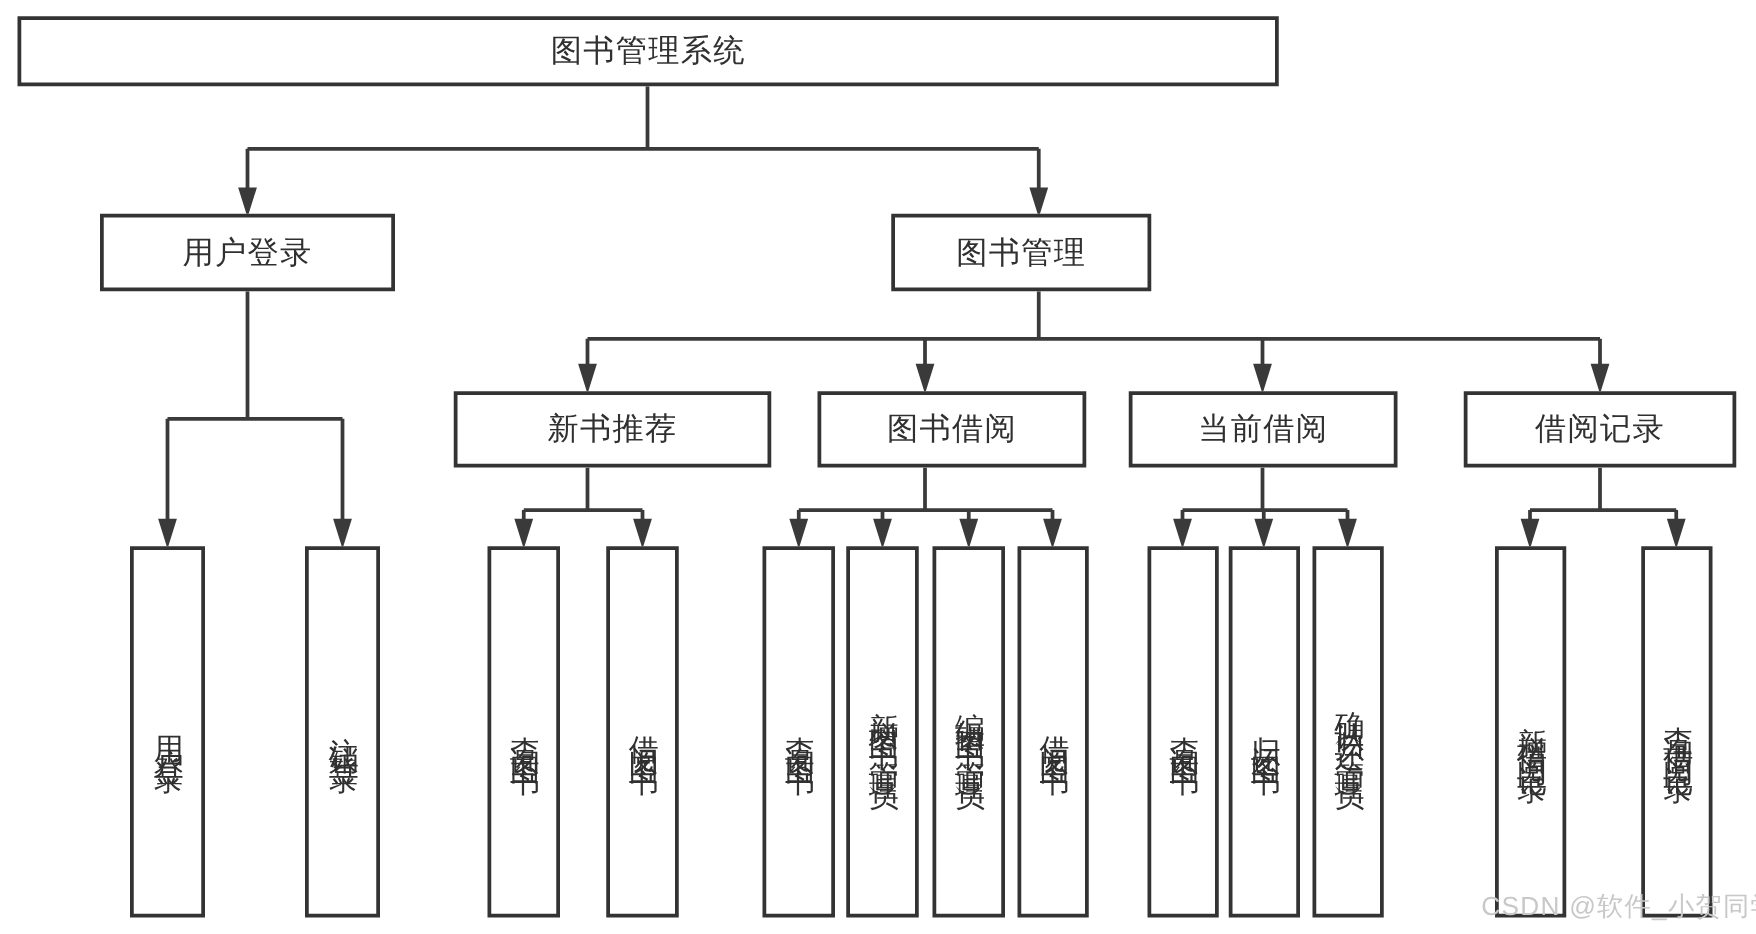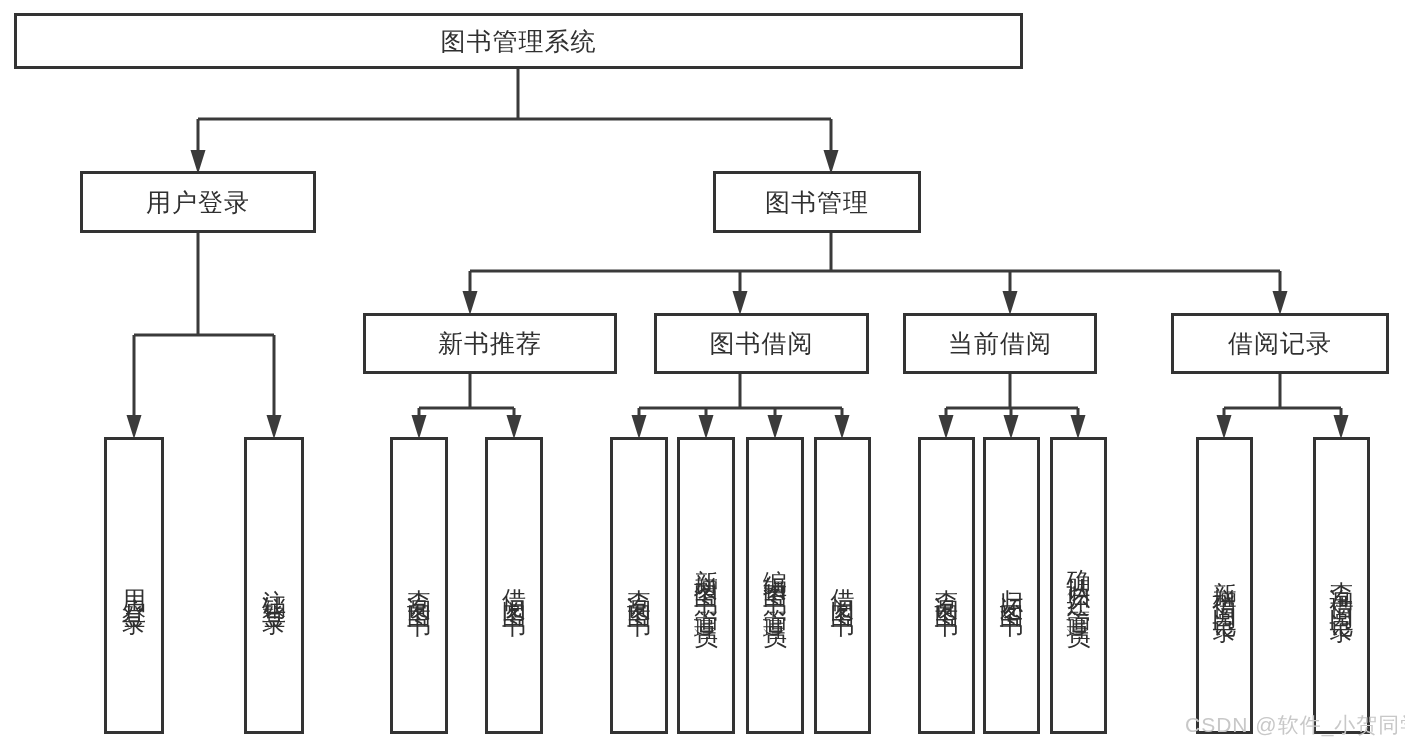--- a/index.html
+++ b/index.html
@@ -48,21 +48,21 @@
     white-space: nowrap;
   }
   
   .n-root   { left: 14px;  top: 13px;  width: 1009px; height: 56px; }
   
   .n-l2a    { left: 80px;  top: 171px; width: 236px; height: 62px; }
   .n-l2b    { left: 713px; top: 171px; width: 208px; height: 62px; }
   
   .n-l3a    { left: 363px;  top: 313px; width: 254px; height: 61px; }
   .n-l3b    { left: 633px;  top: 313px; width: 215px; height: 61px; margin-left: 21px; }
-  .n-l3c    { left: 903px;  top: 313px; width: 194px; height: 61px; }
+  .n-l3c    { left: 903px;  top: 313px; width: 215px; height: 61px; }
   .n-l3d    { left: 1171px; top: 313px; width: 218px; height: 61px; }
   
   .vnode    { top: 437px; height: 297px; }
   .n-u0 { left: 104px;  width: 60px; }
   .n-u1 { left: 244px;  width: 60px; }
   .n-n0 { left: 390px;  width: 58px; }
   .n-n1 { left: 485px;  width: 58px; }
   .n-b0 { left: 610px;  width: 58px; }
   .n-b1 { left: 677px;  width: 58px; }
   .n-b2 { left: 746px;  width: 58px; }

